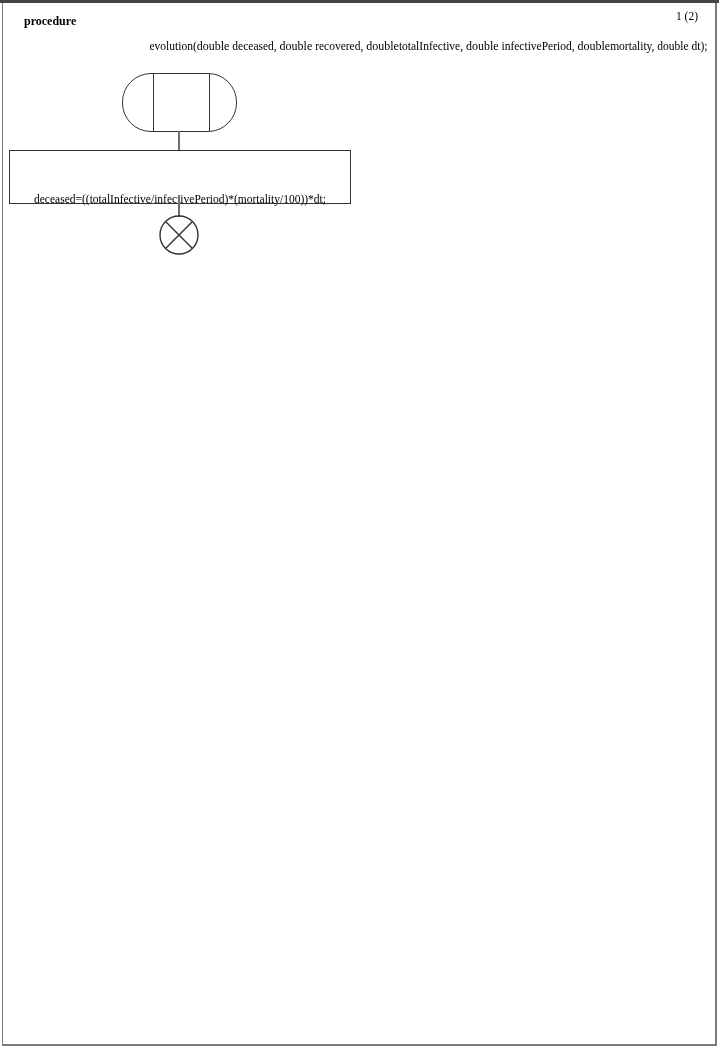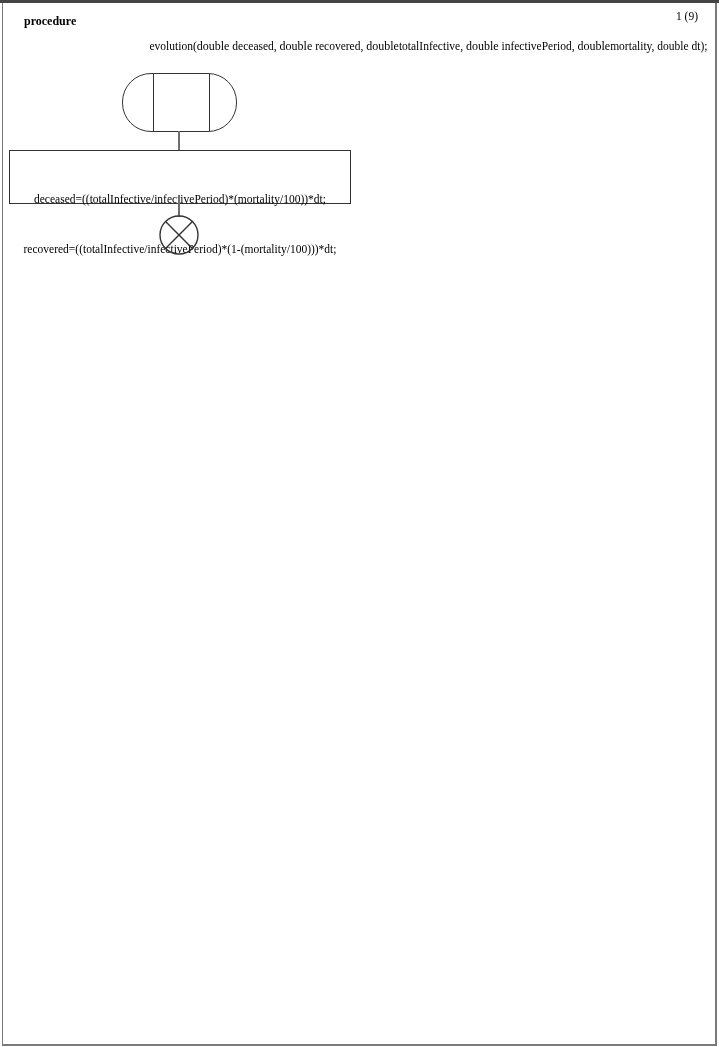--- a/index.html
+++ b/index.html
@@ -104,36 +104,35 @@
 </head>
 <body>
 
 <div class="page">
 
   <div class="top-edge"></div>
   <div class="page-border"></div>
 
   <div class="kind-label">procedure</div>
 
-  <div class="page-indicator">1 (9)</div>
+  <div class="page-indicator">1 (2)</div>
 
   <div class="signature">
     <span class="seg">evolution(</span><span class="seg small">double</span><span class="seg"> deceased, </span><span class="seg small">double</span><span class="seg"> recovered, </span><span class="seg small">double</span><span class="seg">totalInfective, </span><span class="seg small">double</span><span class="seg"> infectivePeriod, </span><span class="seg small">double</span><span class="seg">mortality, </span><span class="seg">double dt);</span>
   </div>
 
   <div class="terminator">
     <div class="divider left"></div>
     <div class="divider right"></div>
   </div>
 
   <div class="connector c1"></div>
 
   <div class="process-box">
     <div>deceased=((totalInfective/infectivePeriod)*(mortality/100))*dt;</div>
-    <div>recovered=((totalInfective/infectivePeriod)*(1-(mortality/100)))*dt;</div>
   </div>
 
   <div class="connector c2"></div>
 
   <div class="end-connector">
     <svg width="40" height="40" viewBox="0 0 40 40">
       <circle cx="20" cy="20" r="19"></circle>
       <line x1="6.8" y1="6.8" x2="33.2" y2="33.2"></line>
       <line x1="33.2" y1="6.8" x2="6.8" y2="33.2"></line>
     </svg>

